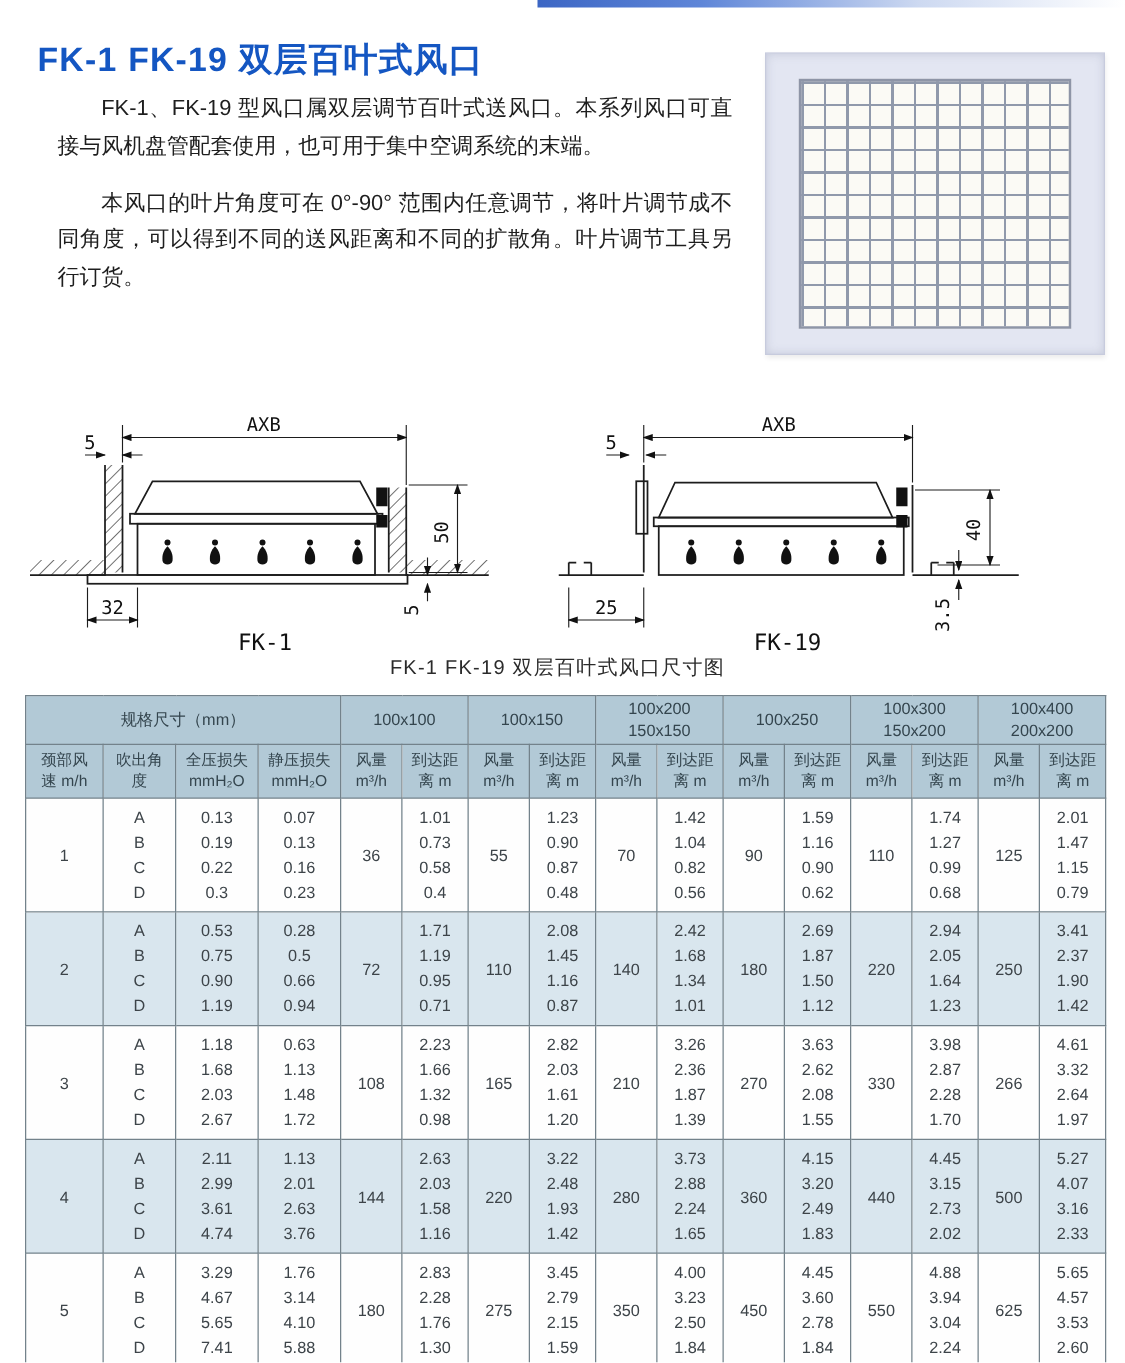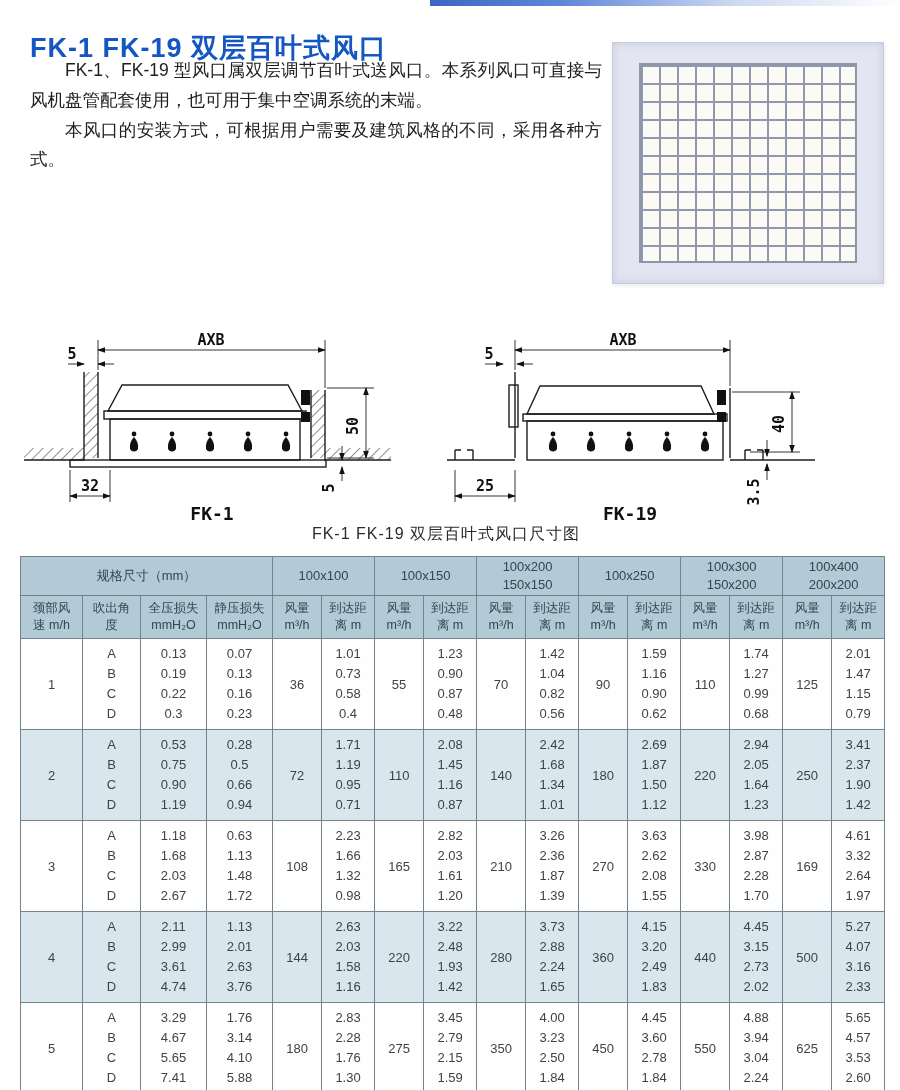--- a/index.html
+++ b/index.html
@@ -15,36 +15,36 @@
     background:linear-gradient(to right,#3c66c4 0%,#5f86d8 28%,#cdd9f1 65%,#ffffff 100%);
   }
   .page-title{
     position:absolute; left:30px; top:12px; width:560px;
     font-size:27px; font-weight:bold; color:#1456c2; letter-spacing:1px;
   }
   .body-text{
     position:absolute; left:30px; top:56px; width:572px;
     font-size:17.5px; line-height:1.7; color:#1e1e1e; text-align:justify;
   }
-  .body-text p{margin:0; text-indent:2em;}
+  .body-text p{margin:16px; text-indent:2em;}
   
   .grille{
     position:absolute; left:612px; top:42px; width:270px; height:240px;
     background:#e3e6f2; border:1px solid #c7cbdd;
     box-shadow:inset 0 0 8px rgba(110,118,150,.25), 1px 2px 4px rgba(0,0,0,.08);
   }
   .grille-inner{
     position:absolute; left:26px; top:20px; right:26px; bottom:20px;
     background:#fbfaf5;
     border:2px solid #8e95a7;
     background-image:
       repeating-linear-gradient(to right,#9099ab 0 2px,transparent 2px 18px),
       repeating-linear-gradient(to bottom,#9099ab 0 2px,transparent 2px 18px);
   }
-  .diagram{position:absolute; top:330px;font-weight:bold;}
+  .diagram{position:absolute; top:330px;}
   .diagram svg{display:block;}
   .diag-caption{
     position:absolute; left:0; top:524px; width:892px; text-align:center;
     font-size:16px; color:#2b2b2b; letter-spacing:1px;
   }
   
   .spec-table-wrap{position:absolute; left:20px; top:556px;}
   table.spec{
     border-collapse:collapse; table-layout:fixed; width:860px;
     font-size:13px; color:#3d4449;
@@ -72,21 +72,21 @@
 <body>
 
 <div class="page">
 
   <div class="top-remnant"></div>
 
   <h1 class="page-title">FK-1  FK-19 双层百叶式风口</h1>
 
   <div class="body-text">
     <p>FK-1、FK-19 型风口属双层调节百叶式送风口。本系列风口可直接与风机盘管配套使用，也可用于集中空调系统的末端。</p>
-    <p>本风口的安装方式，可根据用户需要及建筑风格的不同，采用各种方式。</p>
+    <p>本风口的叶片角度可在 0°-90° 范围内任意调节，将叶片调节成不同角度，可以得到不同的送风距离和不同的扩散角。叶片调节工具另行订货。</p>
   </div>
 
   <div class="grille">
     <div class="grille-inner"></div>
   </div>
 
   <div class="diagram" style="left:22px;">
     <svg width="430" height="195" viewBox="0 0 430 195">
       <defs>
         <pattern id="h1" width="7" height="7" patternTransform="rotate(45)" patternUnits="userSpaceOnUse">
@@ -474,21 +474,21 @@
               <div class="stack-line">2.08</div>
               <div class="stack-line">1.55</div>
             </td>
             <td>330</td>
             <td>
               <div class="stack-line">3.98</div>
               <div class="stack-line">2.87</div>
               <div class="stack-line">2.28</div>
               <div class="stack-line">1.70</div>
             </td>
-            <td>169</td>
+            <td>266</td>
             <td>
               <div class="stack-line">4.61</div>
               <div class="stack-line">3.32</div>
               <div class="stack-line">2.64</div>
               <div class="stack-line">1.97</div>
             </td>
           </tr>
           <tr class="shaded">
             <td>4</td>
             <td>

